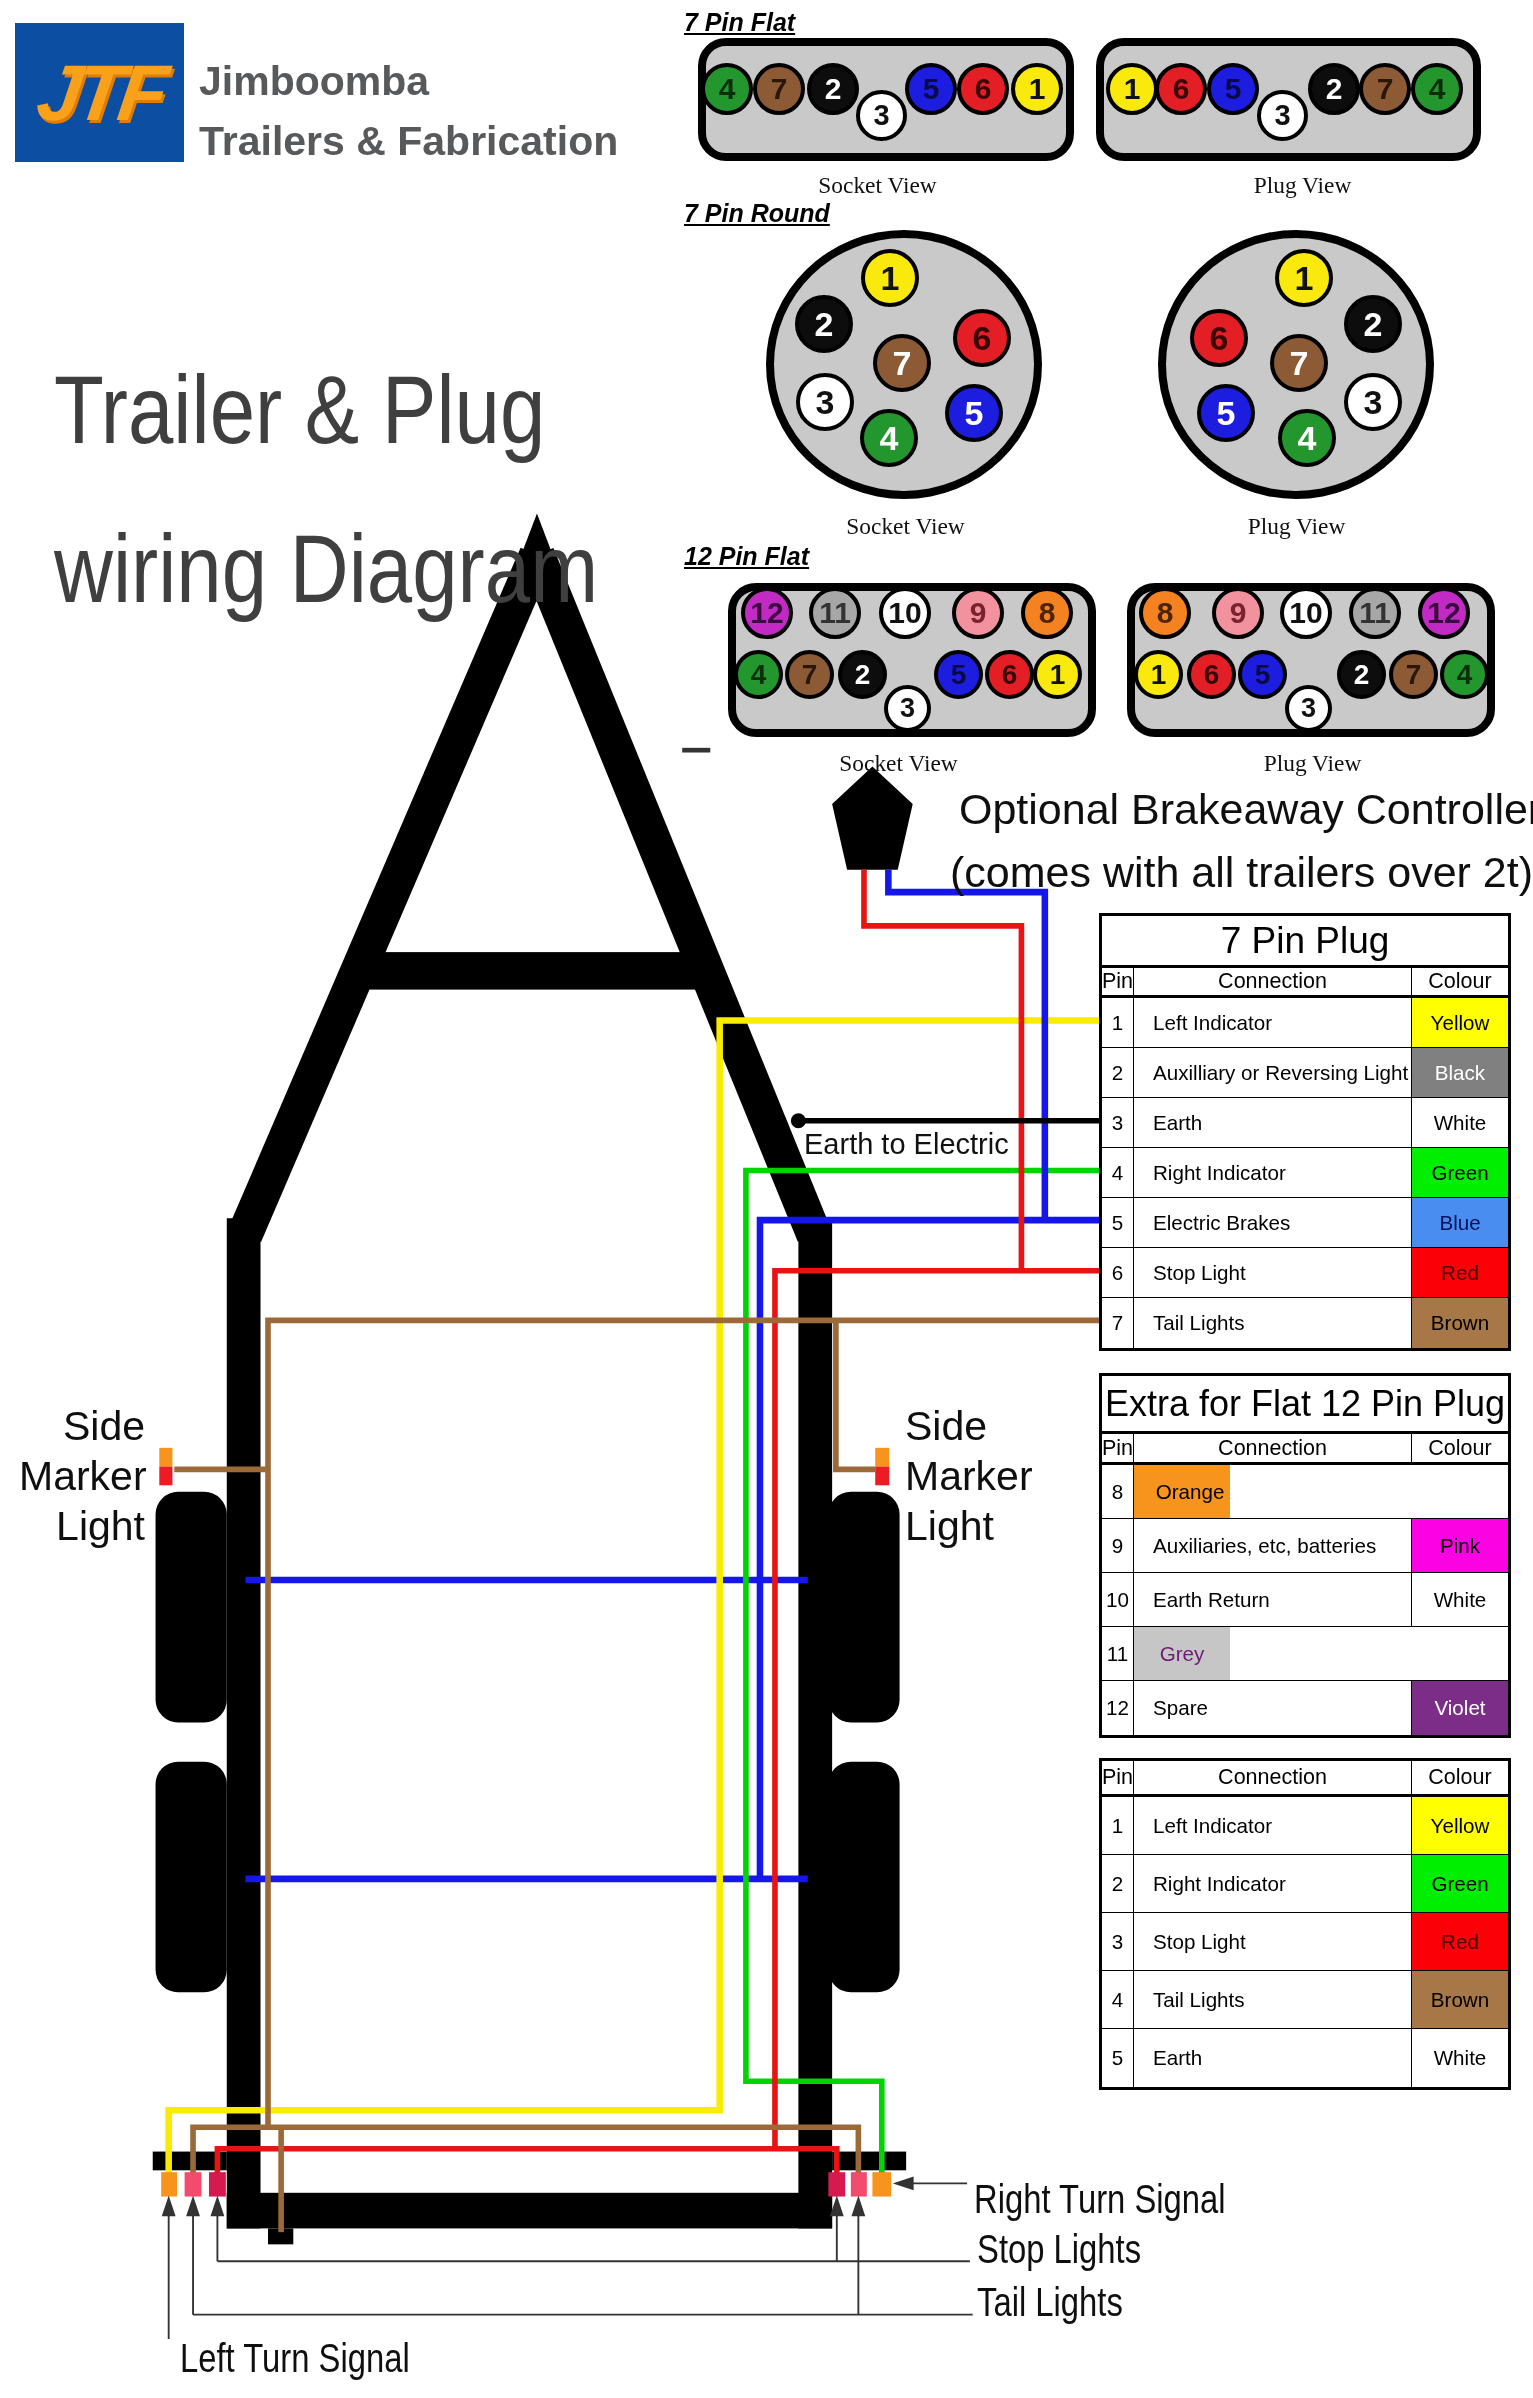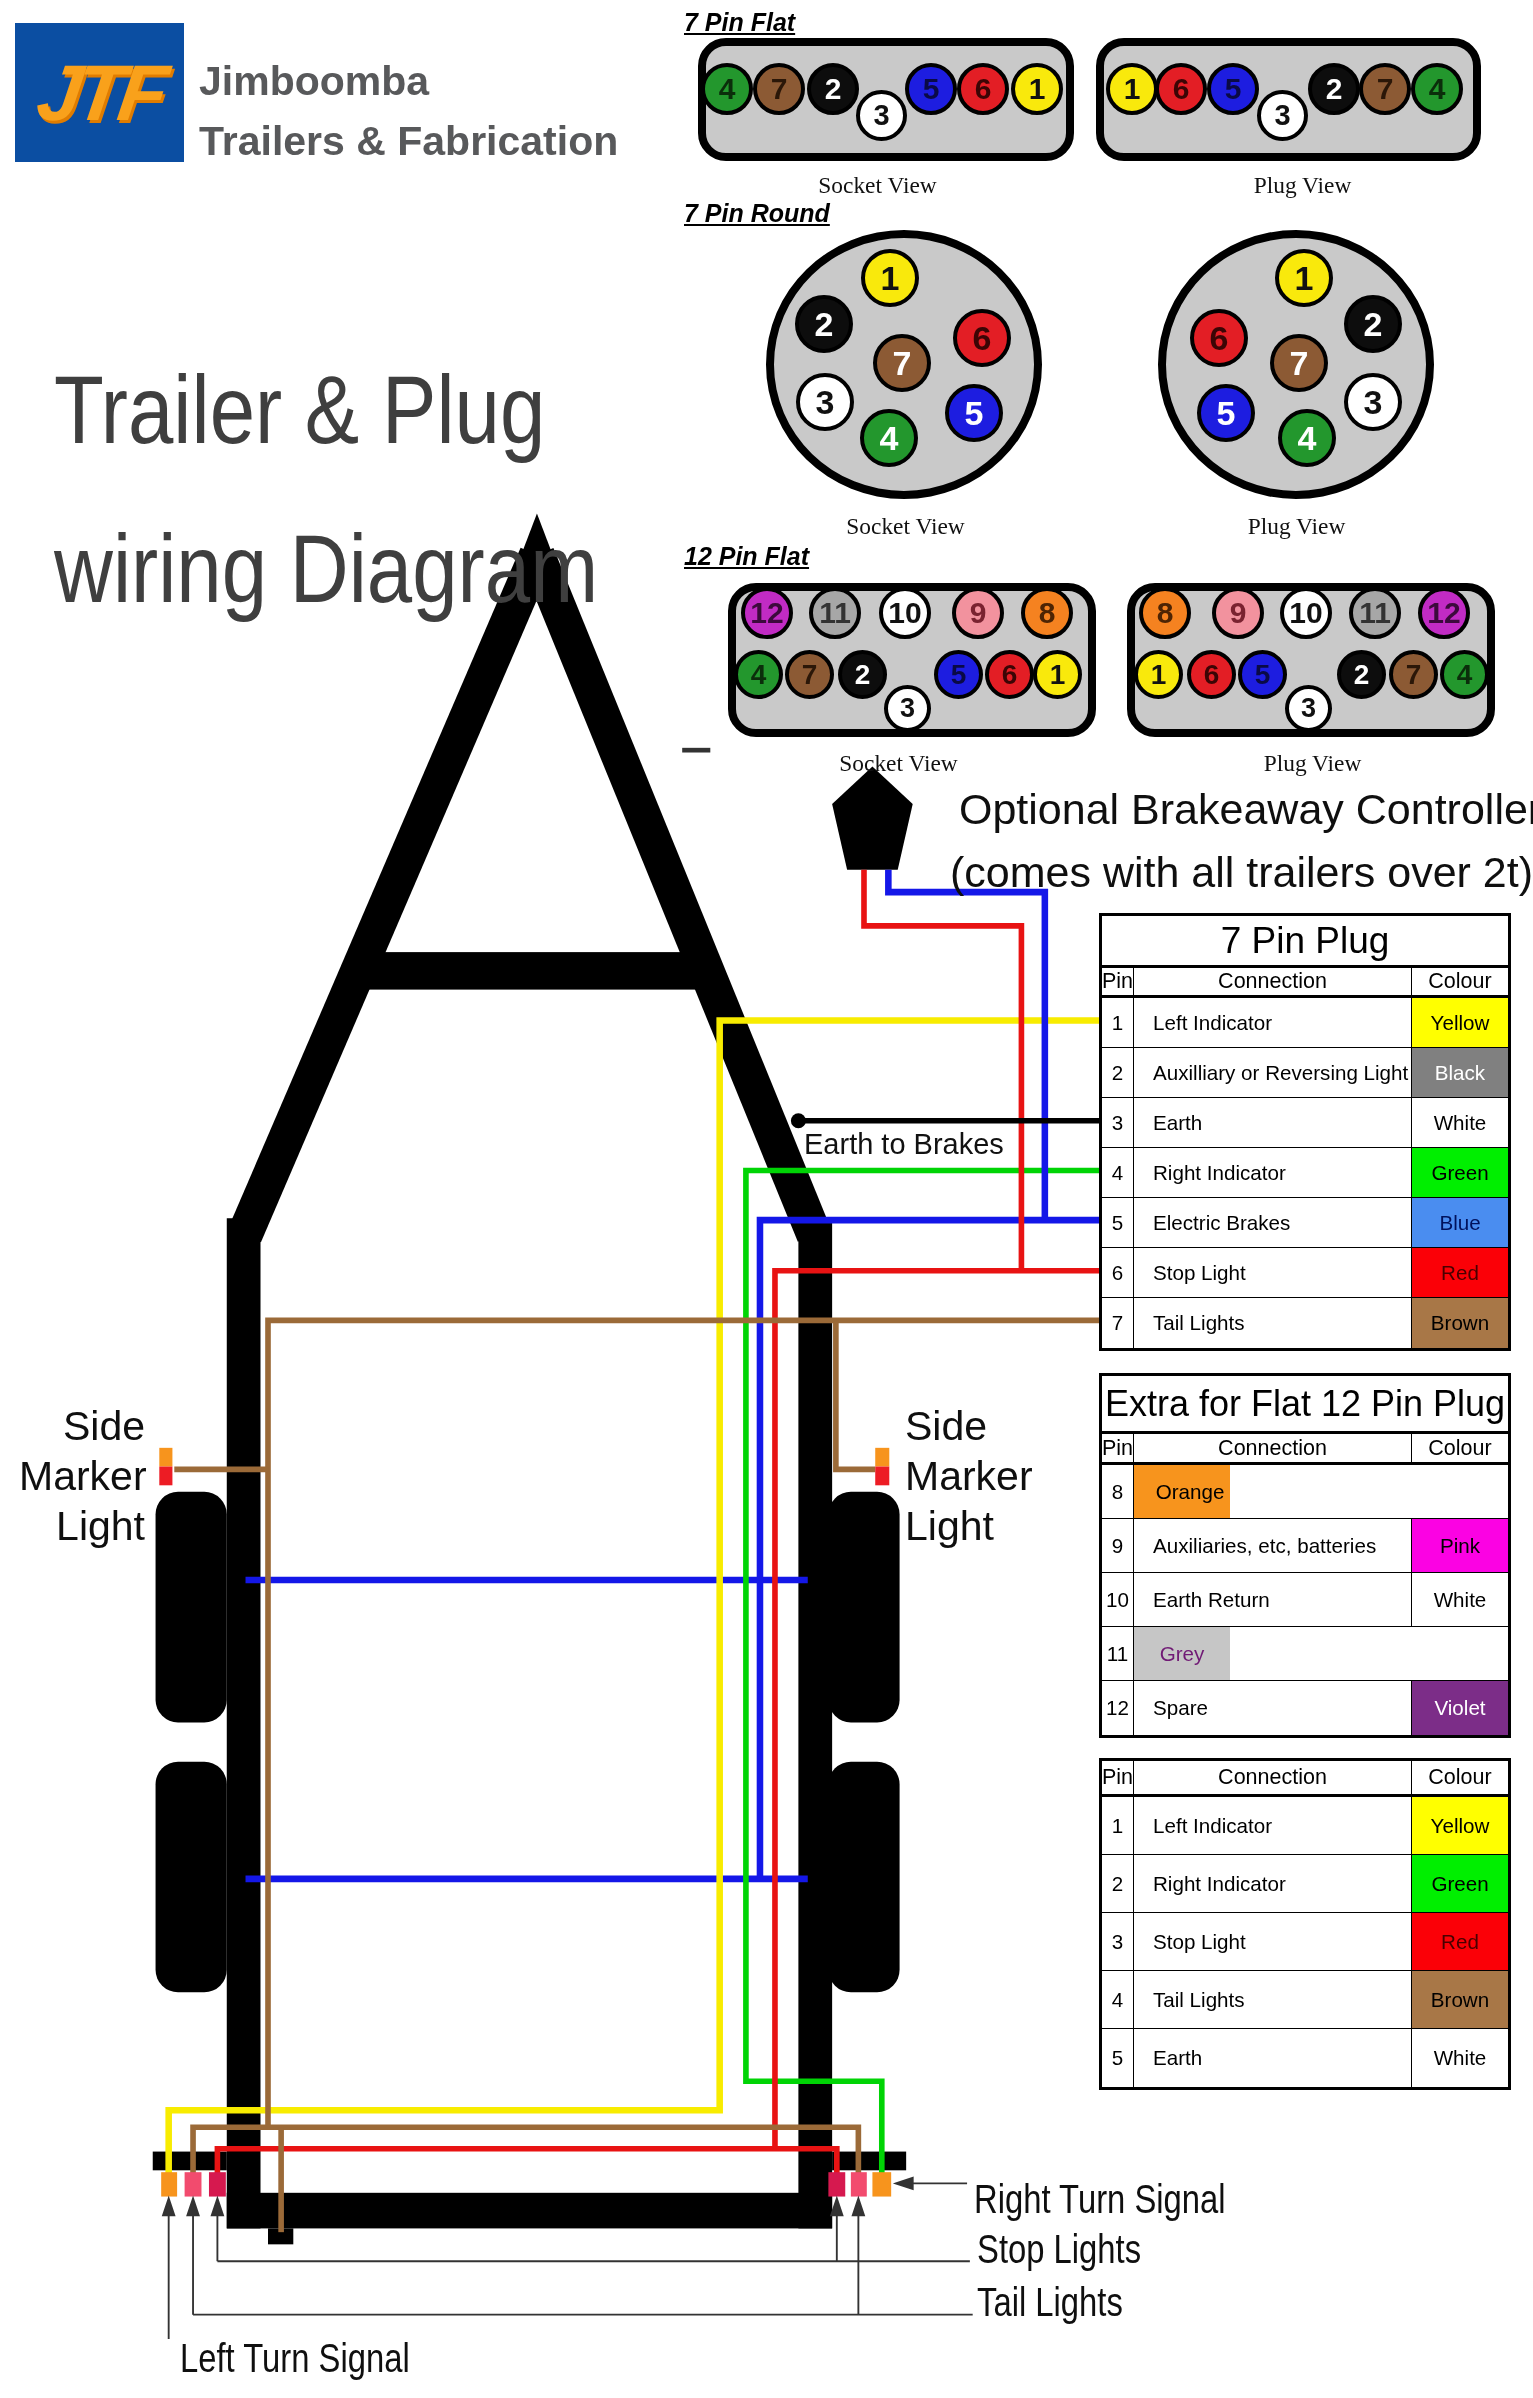--- a/index.html
+++ b/index.html
@@ -216,21 +216,21 @@
   <div class="abs view-caption" style="left:877px;top:172px">Socket View</div>
   <div class="abs view-caption" style="left:1302px;top:172px">Plug View</div>
   <div class="abs view-caption" style="left:905px;top:513px">Socket View</div>
   <div class="abs view-caption" style="left:1296px;top:513px">Plug View</div>
   <div class="abs view-caption" style="left:898px;top:750px">Socket View</div>
   <div class="abs view-caption" style="left:1312px;top:750px">Plug View</div>
 
   <div class="abs brake-label" style="left:959px;top:785px">Optional Brakeaway Controller</div>
   <div class="abs brake-label" style="left:950px;top:848px">(comes with all trailers over 2t)</div>
 
-  <div class="abs" id="earth-label" style="left:804px;top:1128px">Earth to Brakes</div>
+  <div class="abs" id="earth-label" style="left:804px;top:1128px">Earth to Electric</div>
 
   <div class="abs marker-label" style="left:19px;top:1401px;width:126px;text-align:right">
     <div>Side</div>
     <div>Marker</div>
     <div>Light</div>
   </div>
   <div class="abs marker-label" style="left:905px;top:1401px">
     <div>Side</div>
     <div>Marker</div>
     <div>Light</div>

